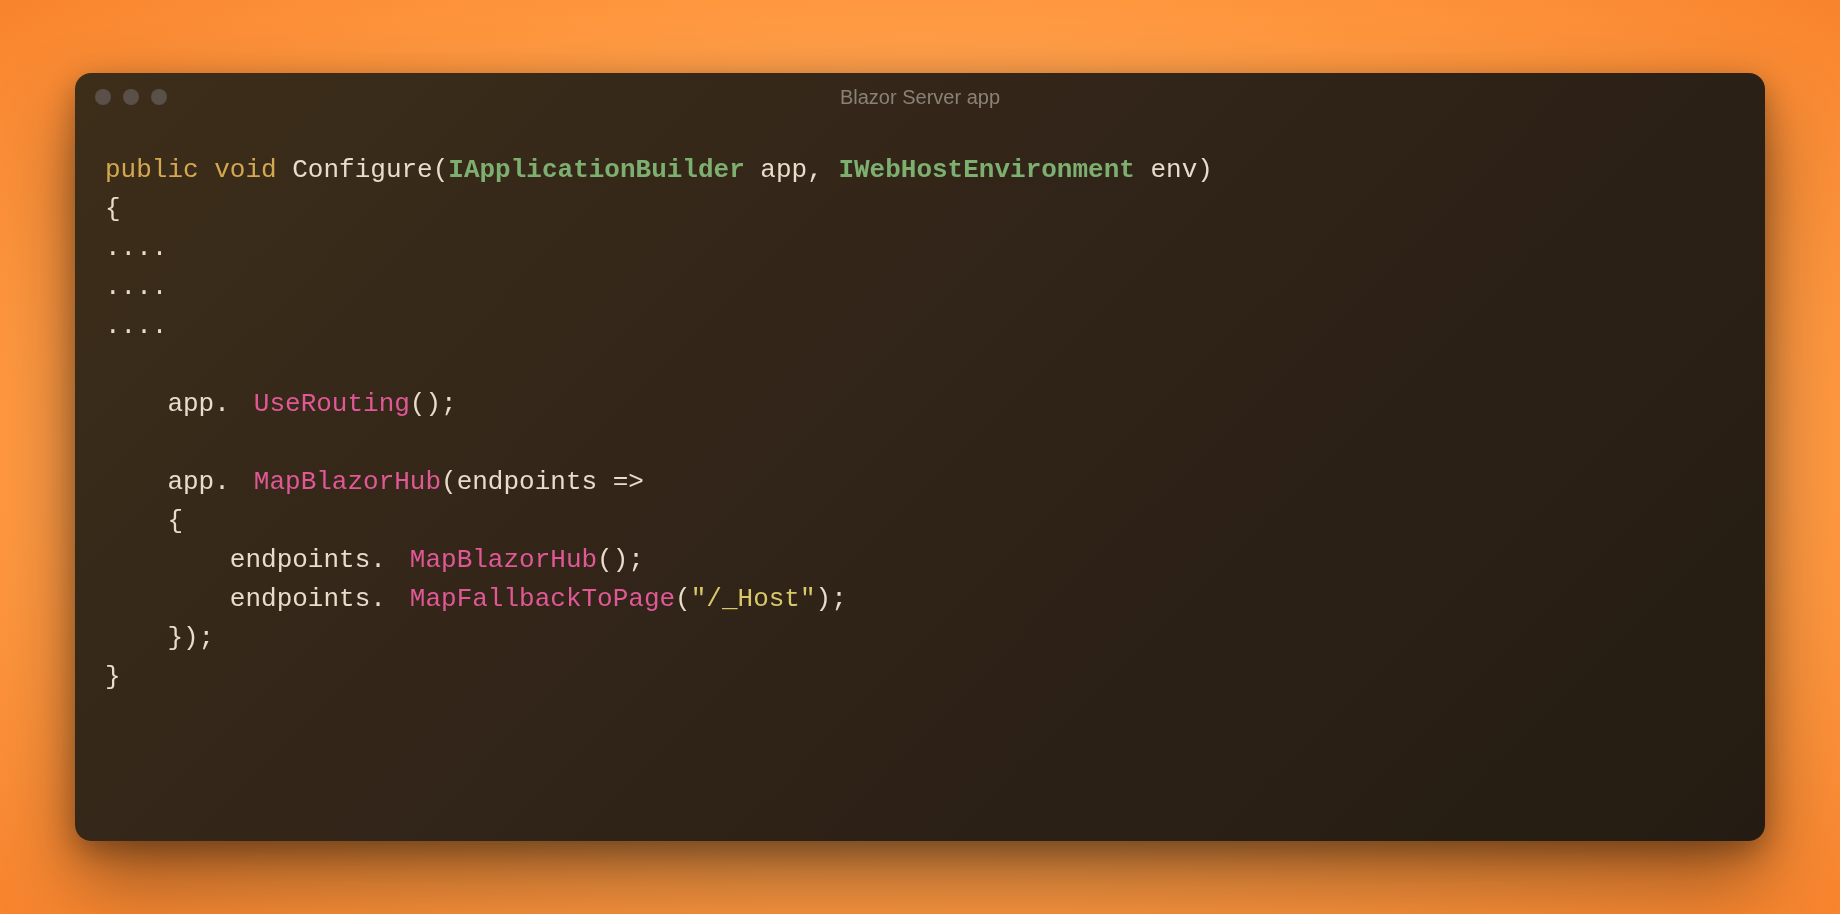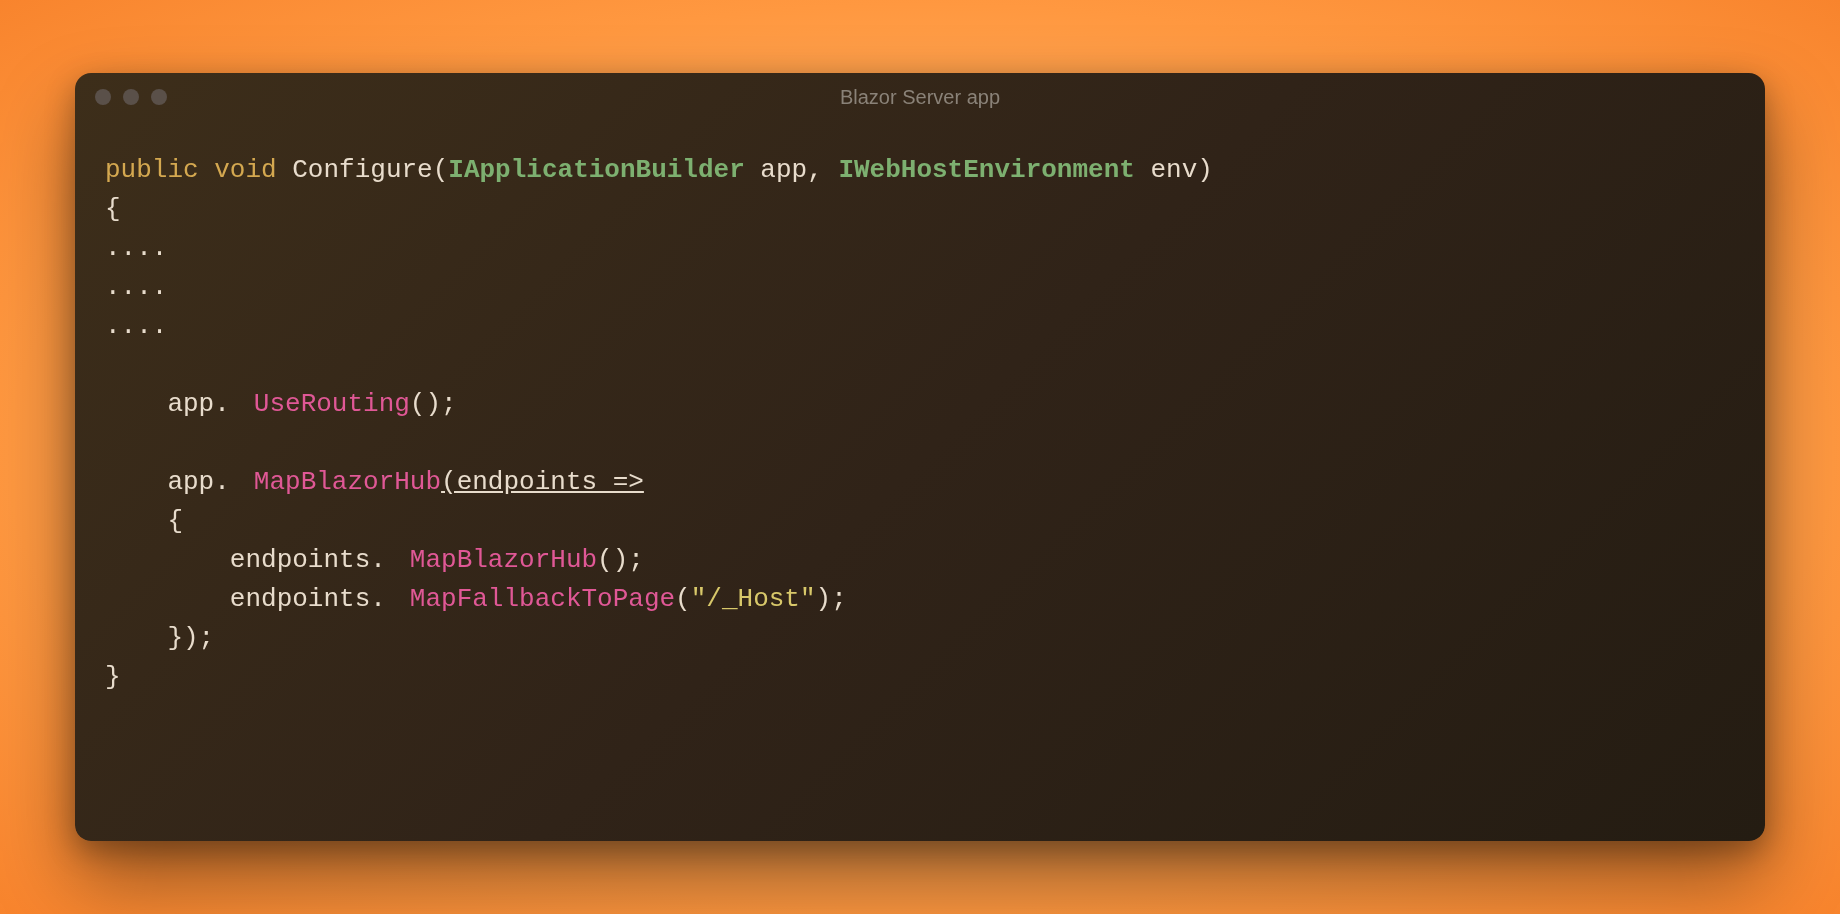--- a/index.html
+++ b/index.html
@@ -95,21 +95,20 @@
       color: #e8dccc;
     }
     
     .tok-call-accent {
       color: #e05896;
       margin-left: 24px;
     }
     
     .tok-lambda {
       color: #e8dccc;
-      text-decoration: underline;
     }
     
     .tok-string {
       color: #d8c86a;
     }
     
     .tok-dots {
       color: #e8dccc;
     }
   </style>

